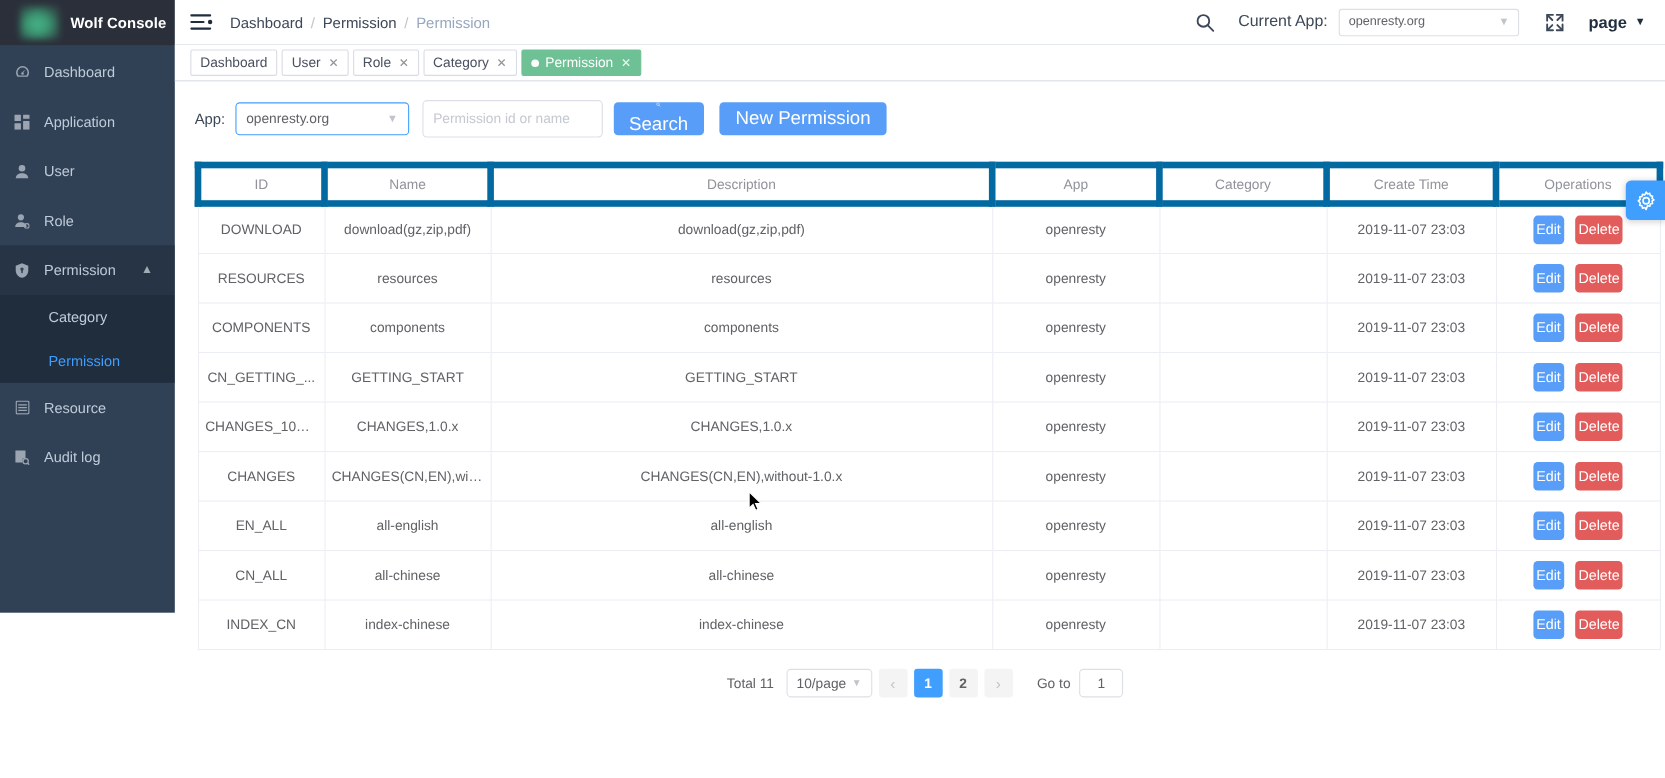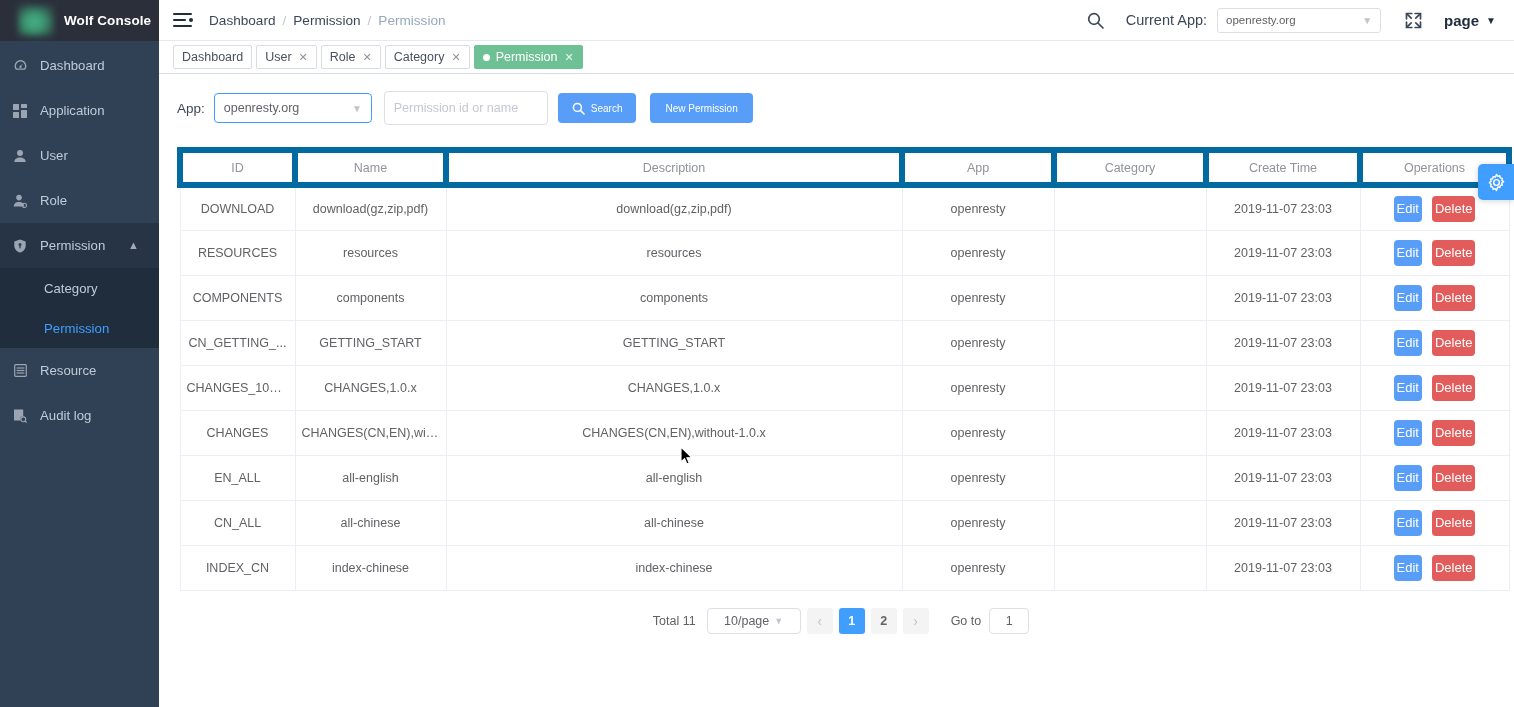--- a/index.html
+++ b/index.html
@@ -5,21 +5,21 @@
   * { box-sizing: border-box; margin: 0; padding: 0; }
   html, body {
     width: 1514px; height: 707px;
     font-family: "Liberation Sans", sans-serif;
     background: #fff; overflow: hidden;
   }
   body { display: flex; }
 
   
   #sidebar {
-    width: 159px; height: 707px; flex: 0 0 159px;
+    width: 159px; height: 557px; flex: 0 0 159px;
     background: #304156; color: #bfcbd9;
     display: flex; flex-direction: column;
   }
   .logo-bar {
     height: 41px; background: #2b2f3a;
     display: flex; align-items: center; gap: 8px;
     padding-left: 22px;
   }
   .logo-mark {
     width: 36px; height: 31px; margin-left: -4px;
@@ -118,22 +118,22 @@
   .flt-select .caret { margin-left: auto; color: #c0c4cc; font-size: 10px; }
   .flt-input {
     width: 164px; height: 30px; margin-left: 12px;
     border: 1px solid #dcdfe6; border-radius: 4px;
     padding: 16px 9px; font-size: 12.5px; color: #a16207;
     background: #fff; outline: none; font-family: inherit;
   }
   .flt-input::placeholder { color: #c4c8d0; }
   .btn {
     height: 30px; border: none; border-radius: 4px; cursor: pointer;
-    font-size: 10px; font-family: inherit; color: #fff;
-    display: inline-flex; align-items: center; justify-content: center;
+    font-size: 17px; font-family: inherit; color: #fff;
+    display: inline-flex; align-items: center; justify-content: center; flex-direction: column;
   }
   .btn-search { background: #589ef8; padding: 0 14px; margin-left: 10px; gap: 6px; }
   .btn-new { background: #589ef8; padding: 0 15px; margin-left: 14px; }
 
   
   .table-wrap { margin: 22px 9px 0 18px; }
   table { border-collapse: collapse; width: 1329px; table-layout: fixed; }
   thead th {
     height: 35px; font-size: 12.5px; font-weight: normal; color: #909399;
     background: #fff; border: 6px solid #0369a1; text-align: center;
@@ -152,21 +152,21 @@
   .tbtn.edit { background: #589ef8; }
   .tbtn.del { background: #e25c5c; }
 
   
   .pager {
     display: flex; align-items: center; justify-content: center;
     gap: 0; margin-top: 17px; font-size: 12.5px; color: #606266;
   }
   .pg-total { margin-right: 11px; }
   .pg-size {
-    width: 94px; height: 26px; border: 1px solid #dcdfe6; border-radius: 4px;
+    width: 78px; height: 26px; border: 1px solid #dcdfe6; border-radius: 4px;
     display: flex; align-items: center; justify-content: center;
     font-size: 12.5px; color: #606266; cursor: pointer; gap: 5px; background:#fff;
   }
   .pg-size .caret { color: #c0c4cc; font-size: 9px; }
   .pg-btn {
     min-width: 26px; height: 26px; background: #f4f4f5; border-radius: 3px;
     display: inline-flex; align-items: center; justify-content: center;
     font-size: 12.5px; color: #606266; cursor: pointer; margin-left: 6px;
     font-weight: bold; padding: 0 6px;
   }

